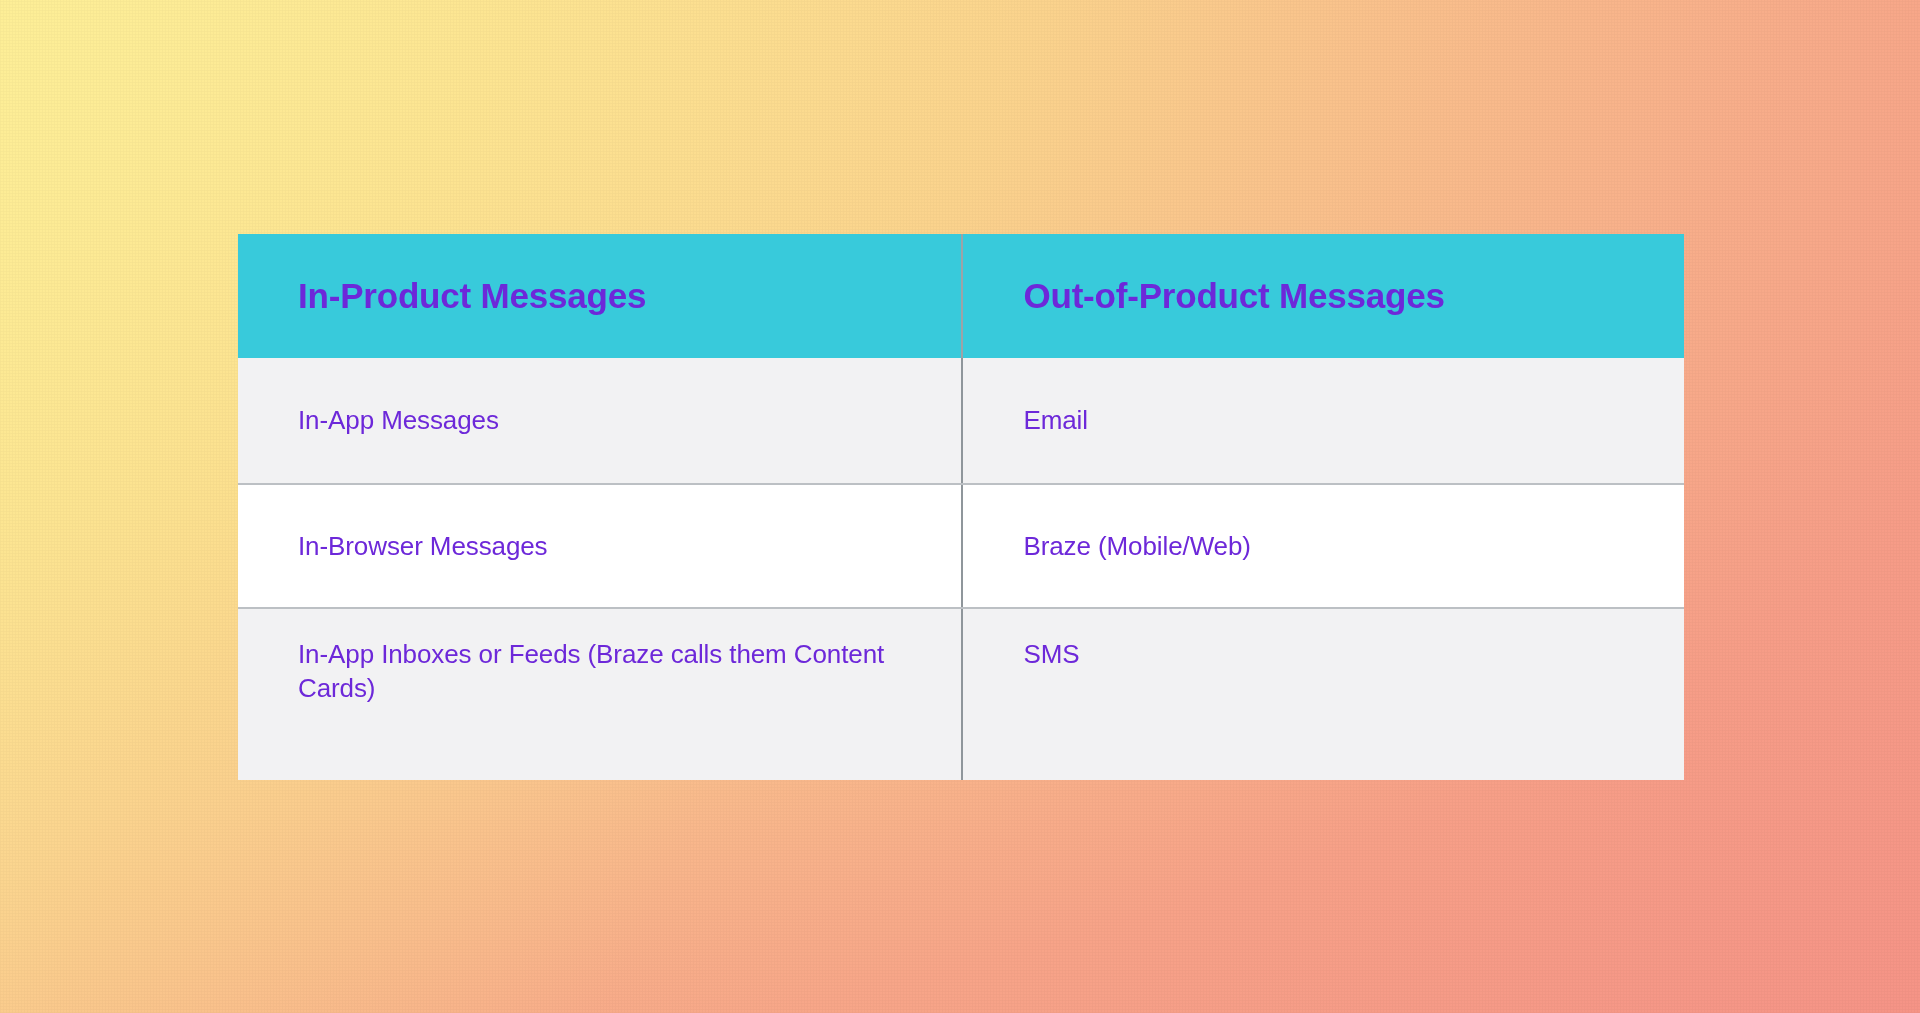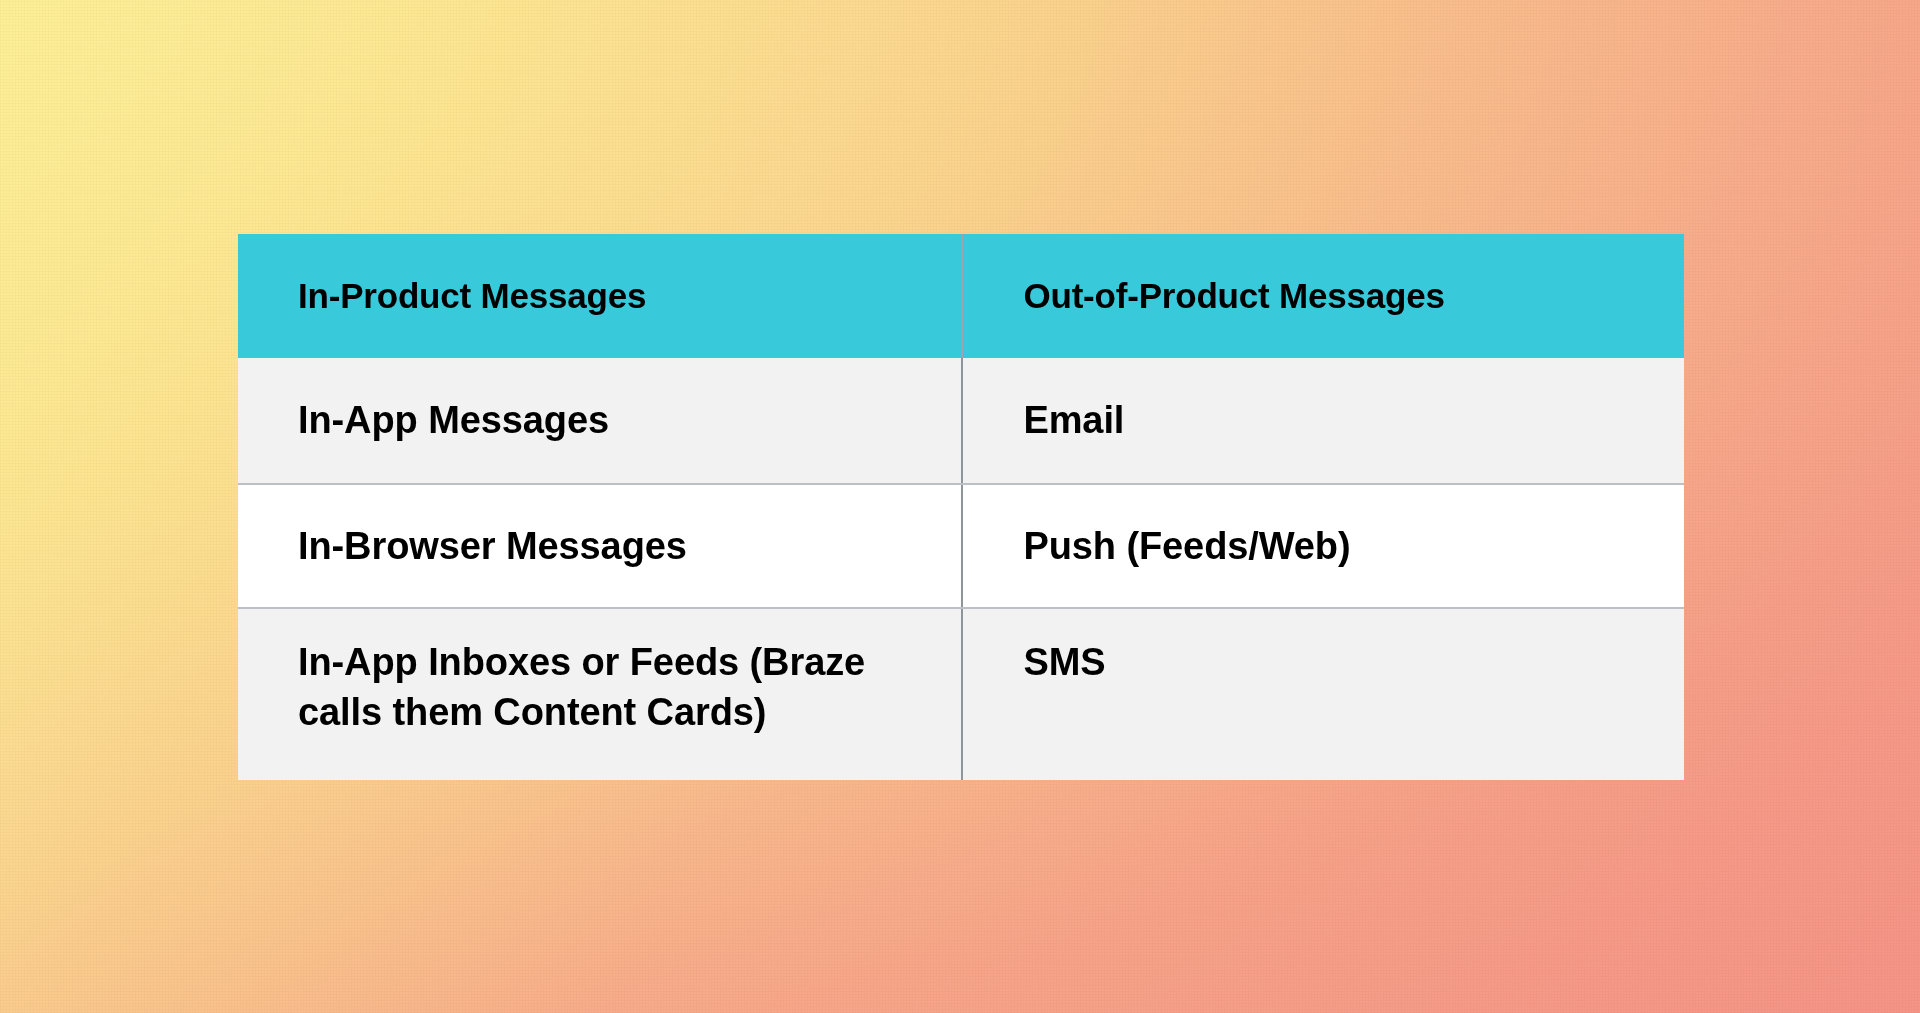--- a/index.html
+++ b/index.html
@@ -69,39 +69,39 @@
     table-layout: fixed;
   }
   table.compare col.c1 { width: 50.1%; }
   table.compare col.c2 { width: 49.9%; }
 
   table.compare th,
   table.compare td {
     text-align: left;
     vertical-align: middle;
     padding: 0 0 0 60px;
-    color: #000000;
+    color: #6d28d9;
     box-sizing: border-box;
   }
 
   table.compare thead th {
     background: #38CADB;
     height: 124px;
     font-size: 35px;
     font-weight: 700;
     letter-spacing: -0.2px;
     line-height: 1.2;
   }
   table.compare thead th.col-left {
     border-right: 2px solid #9DA3A7;
   }
 
   table.compare tbody td {
-    font-size: 38px;
-    font-weight: 700;
+    font-size: 26px;
+    font-weight: 400;
     letter-spacing: -0.1px;
     line-height: 1.32;
     border-right: none;
   }
   table.compare tbody td.col-left {
     border-right: 2px solid #8F969B;
   }
 
   table.compare tbody tr.row-shaded td { background: #F2F2F3; }
   table.compare tbody tr.row-plain  td { background: #FFFFFF; }
@@ -135,21 +135,21 @@
       </thead>
       <tbody>
 
         <tr class="row-shaded r1">
           <td class="col-left">In-App Messages</td>
           <td class="col-right">Email</td>
         </tr>
 
         <tr class="row-plain r2">
           <td class="col-left">In-Browser Messages</td>
-          <td class="col-right">Push (Feeds/Web)</td>
+          <td class="col-right">Braze (Mobile/Web)</td>
         </tr>
 
         <tr class="row-shaded r3">
           <td class="col-left">
             <span class="cell-wrap-narrow">In-App Inboxes or Feeds (Braze calls them Content Cards)</span>
           </td>
           <td class="col-right">SMS</td>
         </tr>
 
       </tbody>

